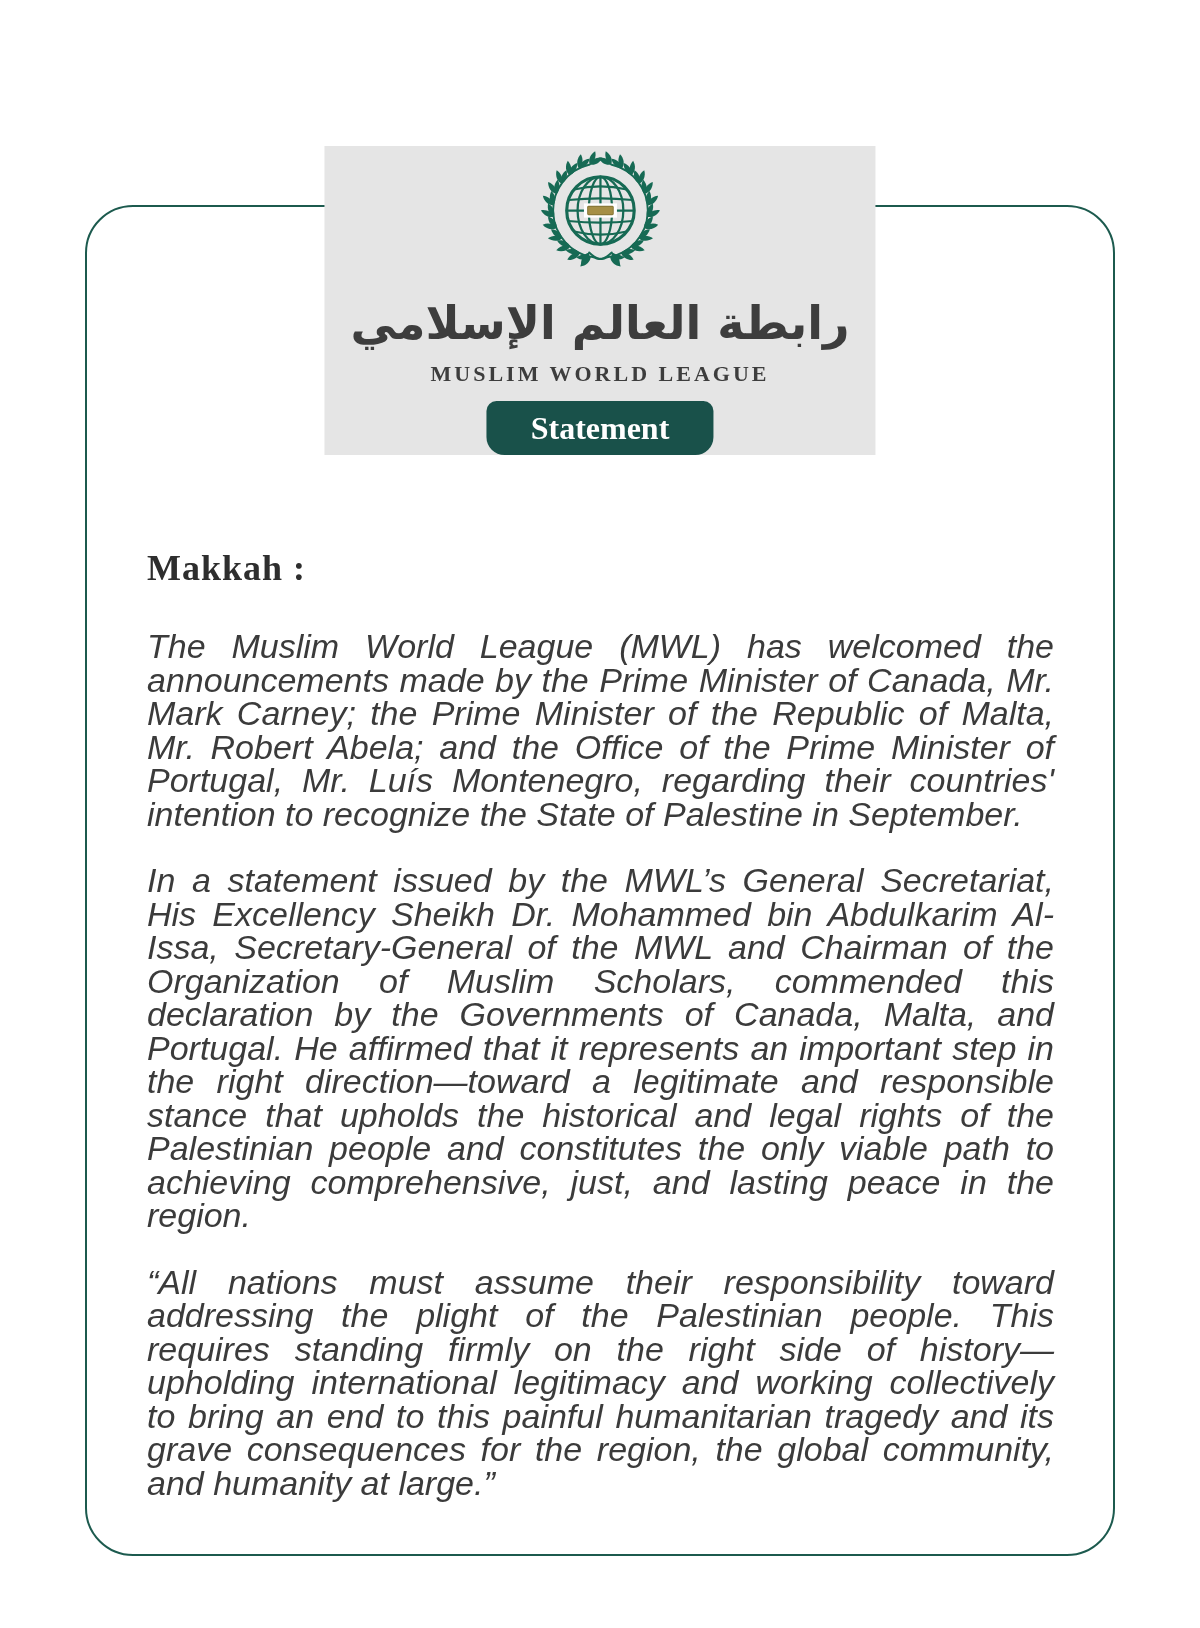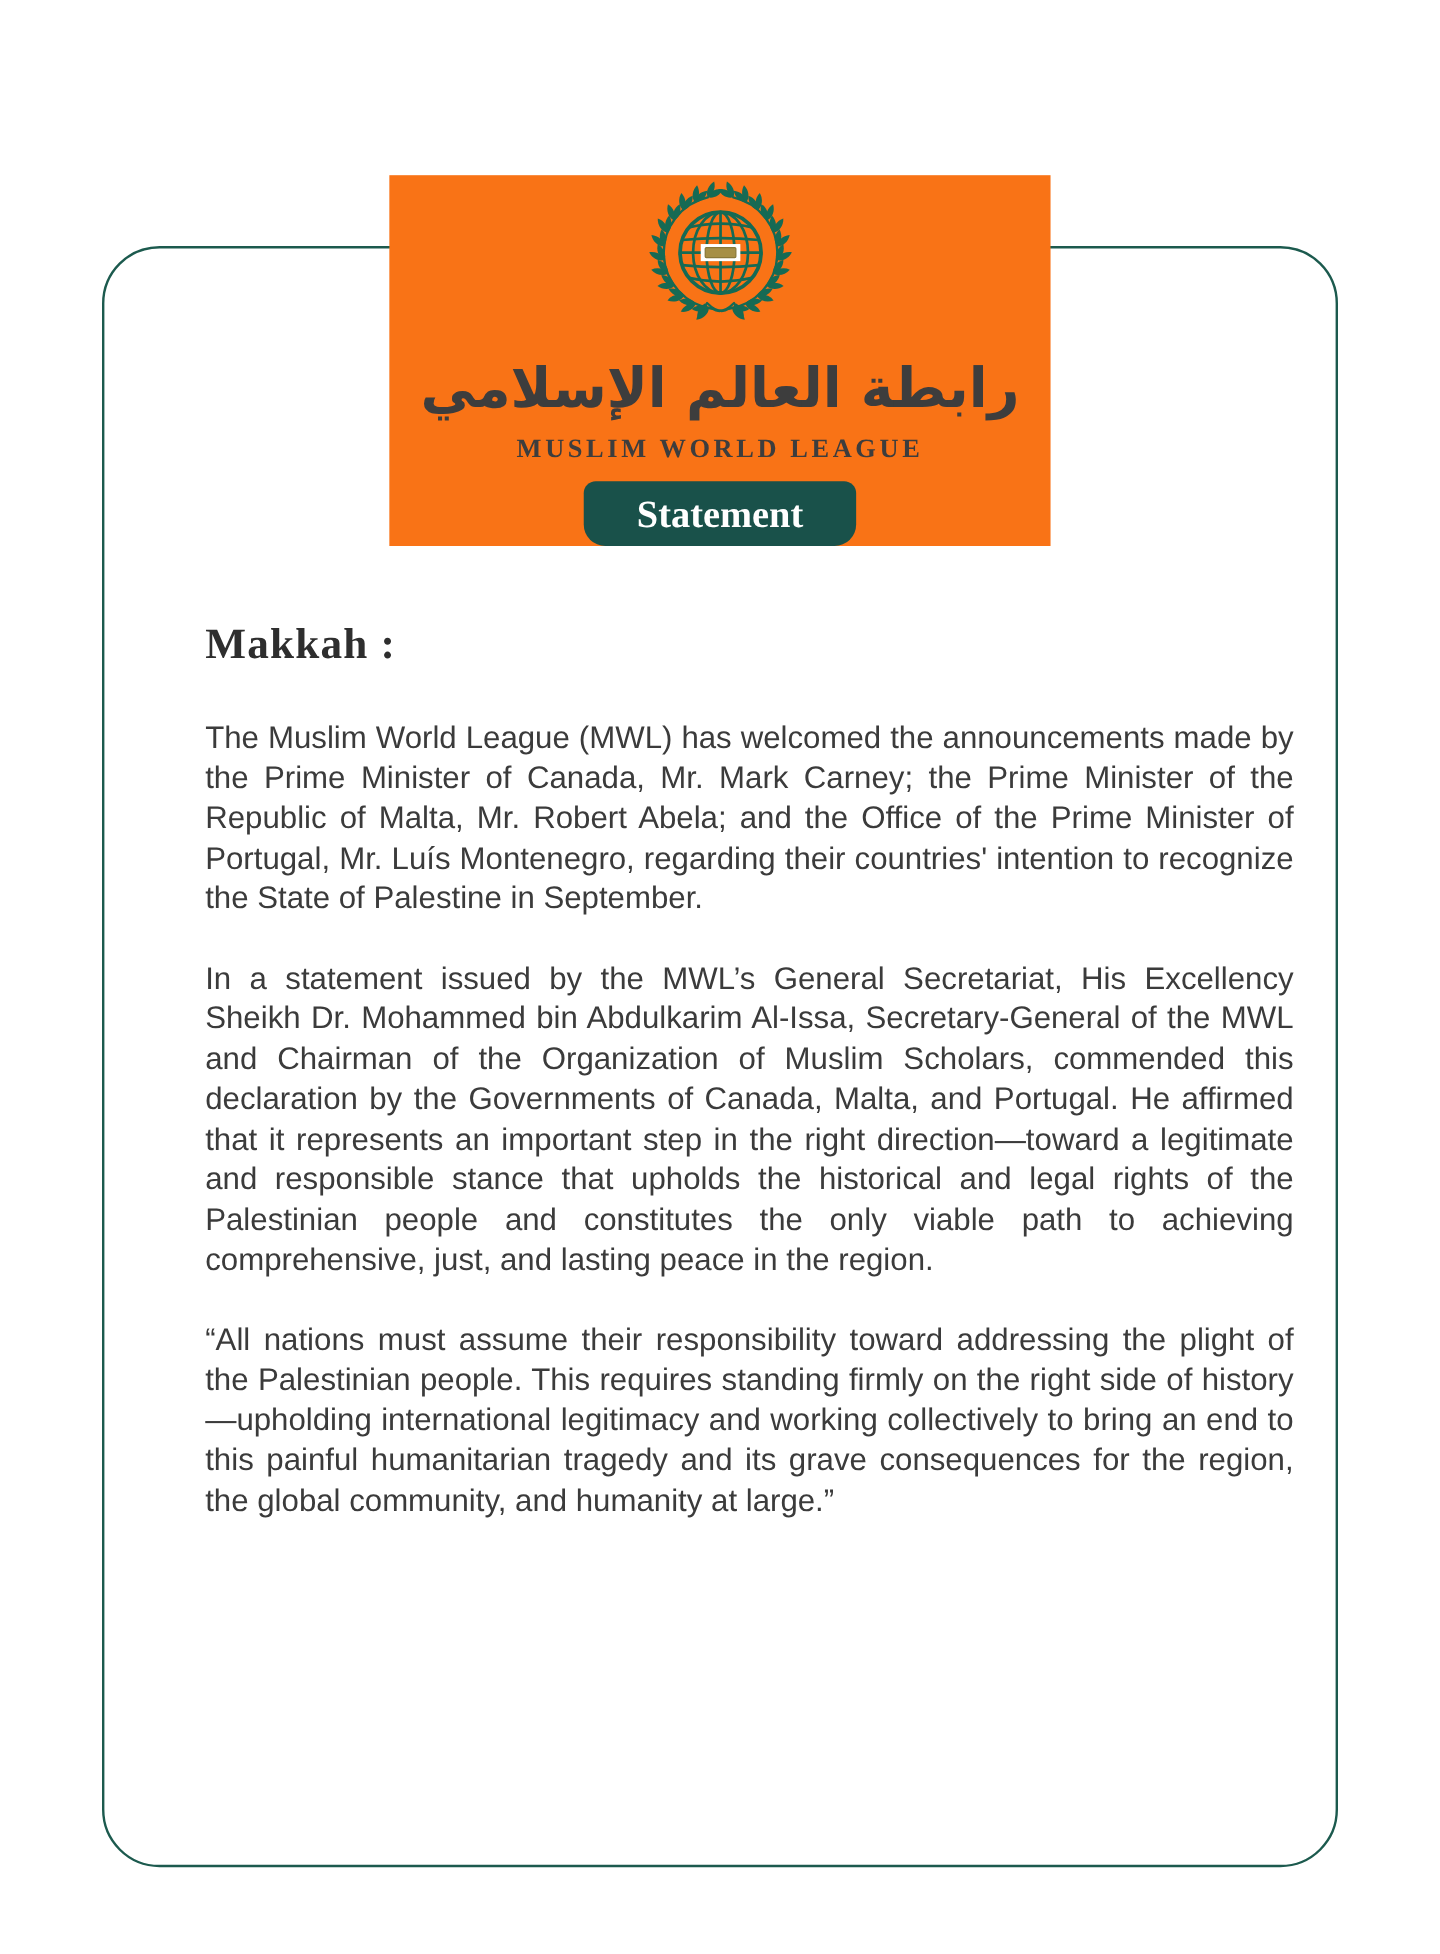--- a/index.html
+++ b/index.html
@@ -26,21 +26,21 @@
     left:85px; top:205px;
     width:1030px; height:1351px;
     border:2.5px solid var(--border-green);
     border-radius:48px;
   }
   .logo-block{
     position:absolute;
     top:146px;
     left:50%;
     transform:translateX(-50%);
-    background:#f97316;
+    background:#e5e5e5;
     padding:0 26px;
     text-align:center;
     z-index:2;
   }
   .emblem{
     display:block;
     width:150px;
     height:129px;
     margin:0 auto;
   }
@@ -70,39 +70,39 @@
     font-family:"Liberation Serif", serif;
     font-weight:700;
     font-size:32px;
     line-height:1.2;
     padding:8px 44px;
     border-radius:10px 10px 18px 18px;
   }
   .content{
     position:absolute;
     left:147px;
-    top:516px;
+    top:548px;
     width:907px;
-    margin-left:24px;
   }
   .dateline{
     font-family:"Liberation Serif", serif;
     font-weight:700;
     font-size:36px;
     line-height:40px;
     letter-spacing:1px;
     color:var(--heading-ink);
     margin:0 0 42px 0;
   }
   .content p{
-    font-size:26px;
+    font-size:34px;
     line-height:33.5px;
     text-align:justify;
     color:var(--ink);
     margin:0 0 33px 0;
+    font-style:italic;
   }
   .emblem .grid{stroke:var(--brand-green);fill:none;}
   .emblem .leaves{fill:var(--brand-green);stroke:none;}
   .emblem .stem{stroke:var(--brand-green);fill:none;stroke-width:2.6;stroke-linecap:round;}
 </style>
 </head>
 <body>
 
 <div class="page">
 

